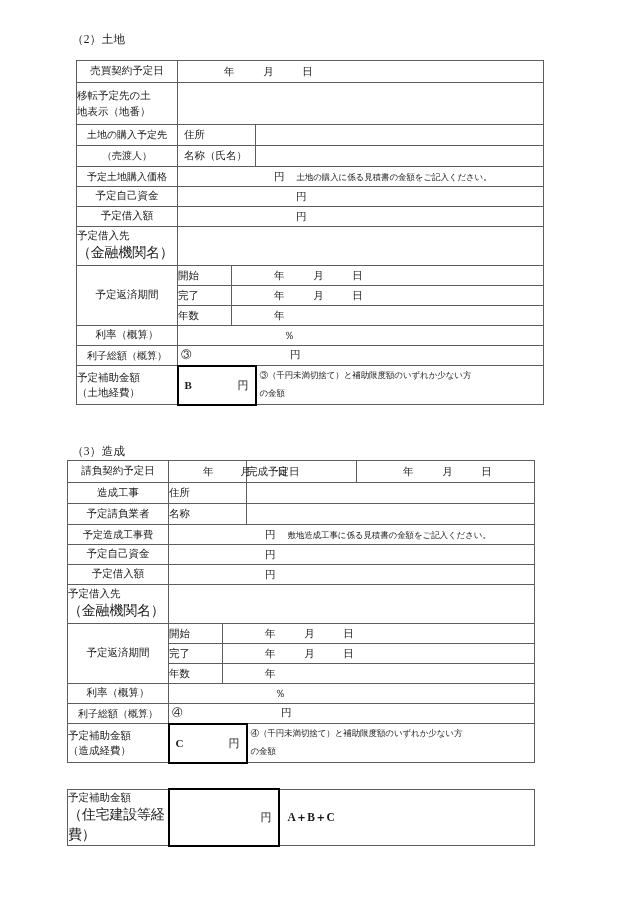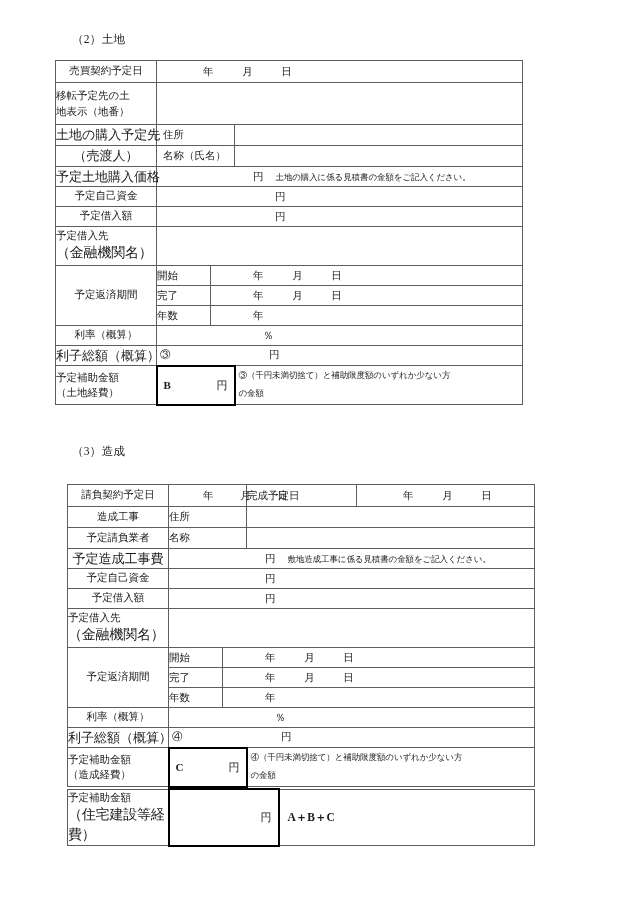--- a/index.html
+++ b/index.html
@@ -49,21 +49,21 @@
 
   
   .lbl {
     text-align: center;
     font-size: 10.5px;
     line-height: 1.35;
     padding: 1px 2px;
     white-space: nowrap;
   }
   .lbl-sm {
-    font-size: 13px;
+    font-size: 10px;
   }
   .lbl-2line {
     text-align: left;
     font-size: 10.5px;
     line-height: 1.45;
     padding: 2px;
   }
   .lbl-2line .l2 { display: block; }
   .lbl-2line .l2.small { font-size: 14px; letter-spacing: -0.2px; }
 
@@ -179,21 +179,21 @@
   }
   .blank { display: block; height: 100%; }
 </style>
 </head>
 <body>
 
 <div class="page">
 
   <div class="section-heading" style="left:72px; top:34px;">（2）土地</div>
 
-  <table class="form" style="left:55px; top:60px; width:467px;">
+  <table class="form" style="left:76px; top:60px; width:467px;">
     <colgroup>
       <col style="width:101px">
       <col style="width:54px">
       <col style="width:24px">
       <col style="width:110px">
       <col style="width:178px">
     </colgroup>
     <tbody>
 
       <tr>
@@ -325,21 +325,21 @@
         <td class="val" colspan="2">
           <span class="note">③（千円未満切捨て）と補助限度額のいずれか少ない方</span>
           <span class="note">の金額</span>
         </td>
       </tr>
     </tbody>
   </table>
 
   <div class="section-heading" style="left:72px; top:446px;">（3）造成</div>
 
-  <table class="form" style="left:67px; top:460px; width:467px;margin-top:24px;">
+  <table class="form" style="left:67px; top:460px; width:467px;">
     <colgroup>
       <col style="width:101px">
       <col style="width:54px">
       <col style="width:24px">
       <col style="width:110px">
       <col style="width:178px">
     </colgroup>
     <tbody>
 
       <tr>

